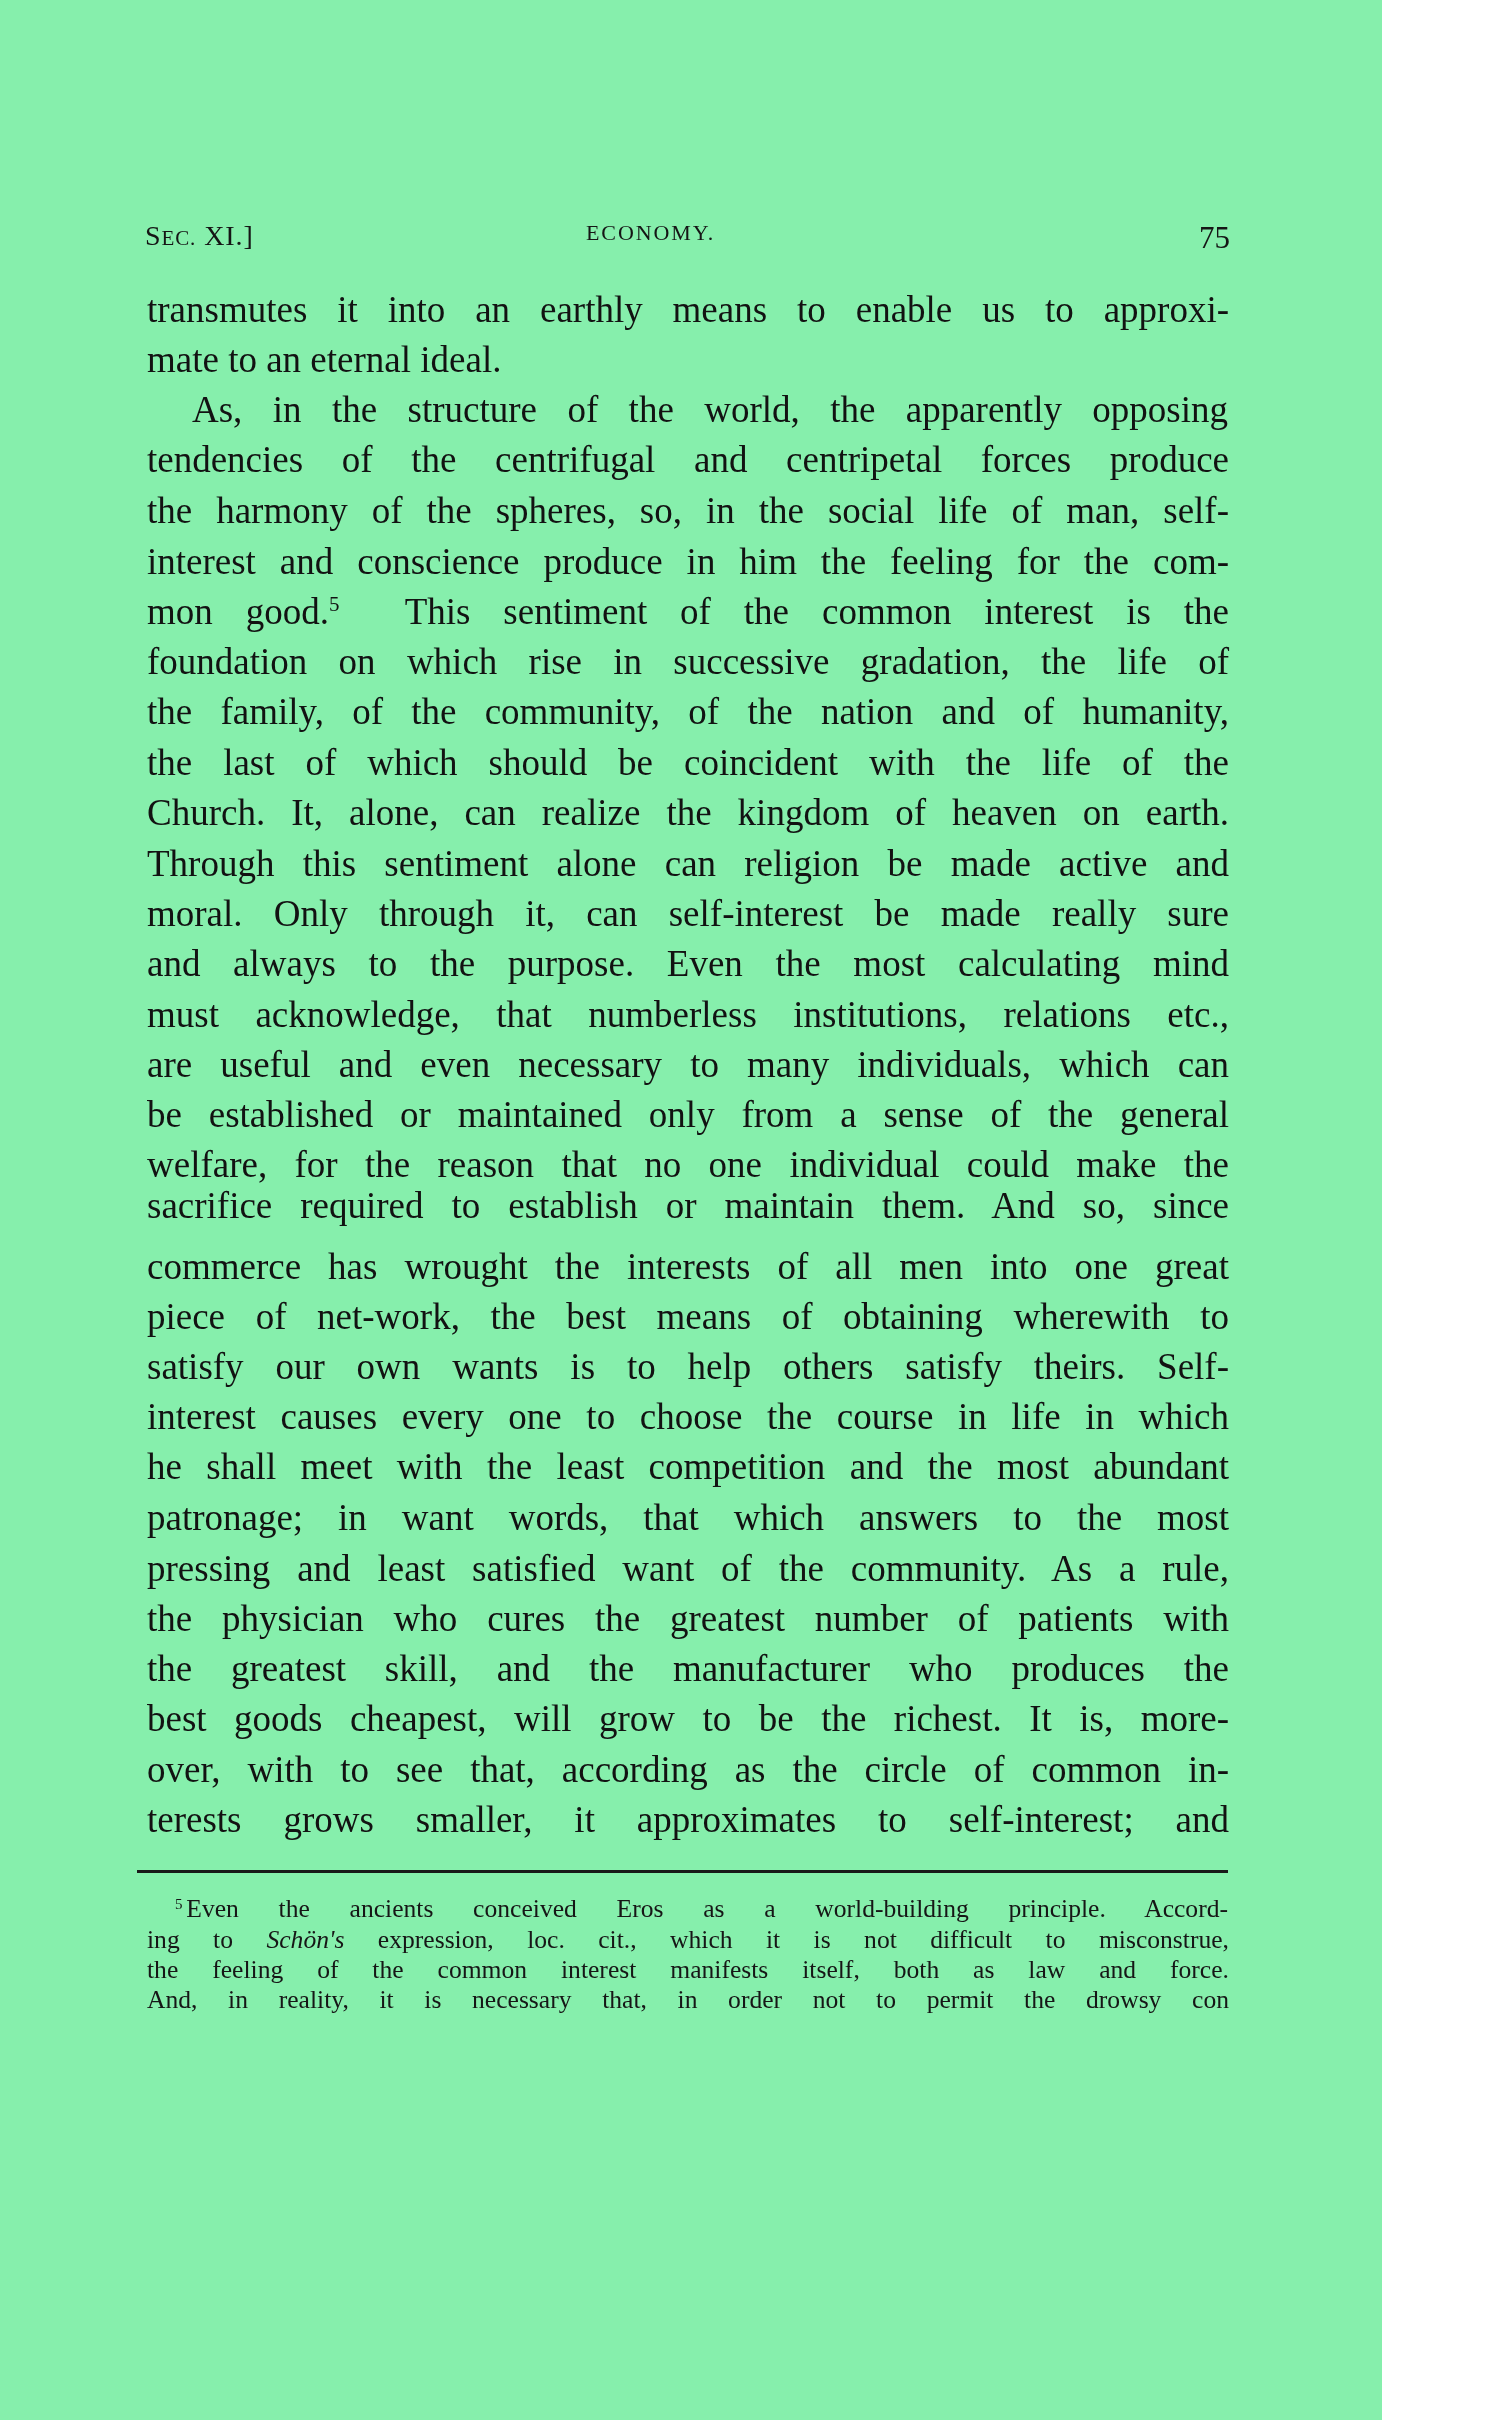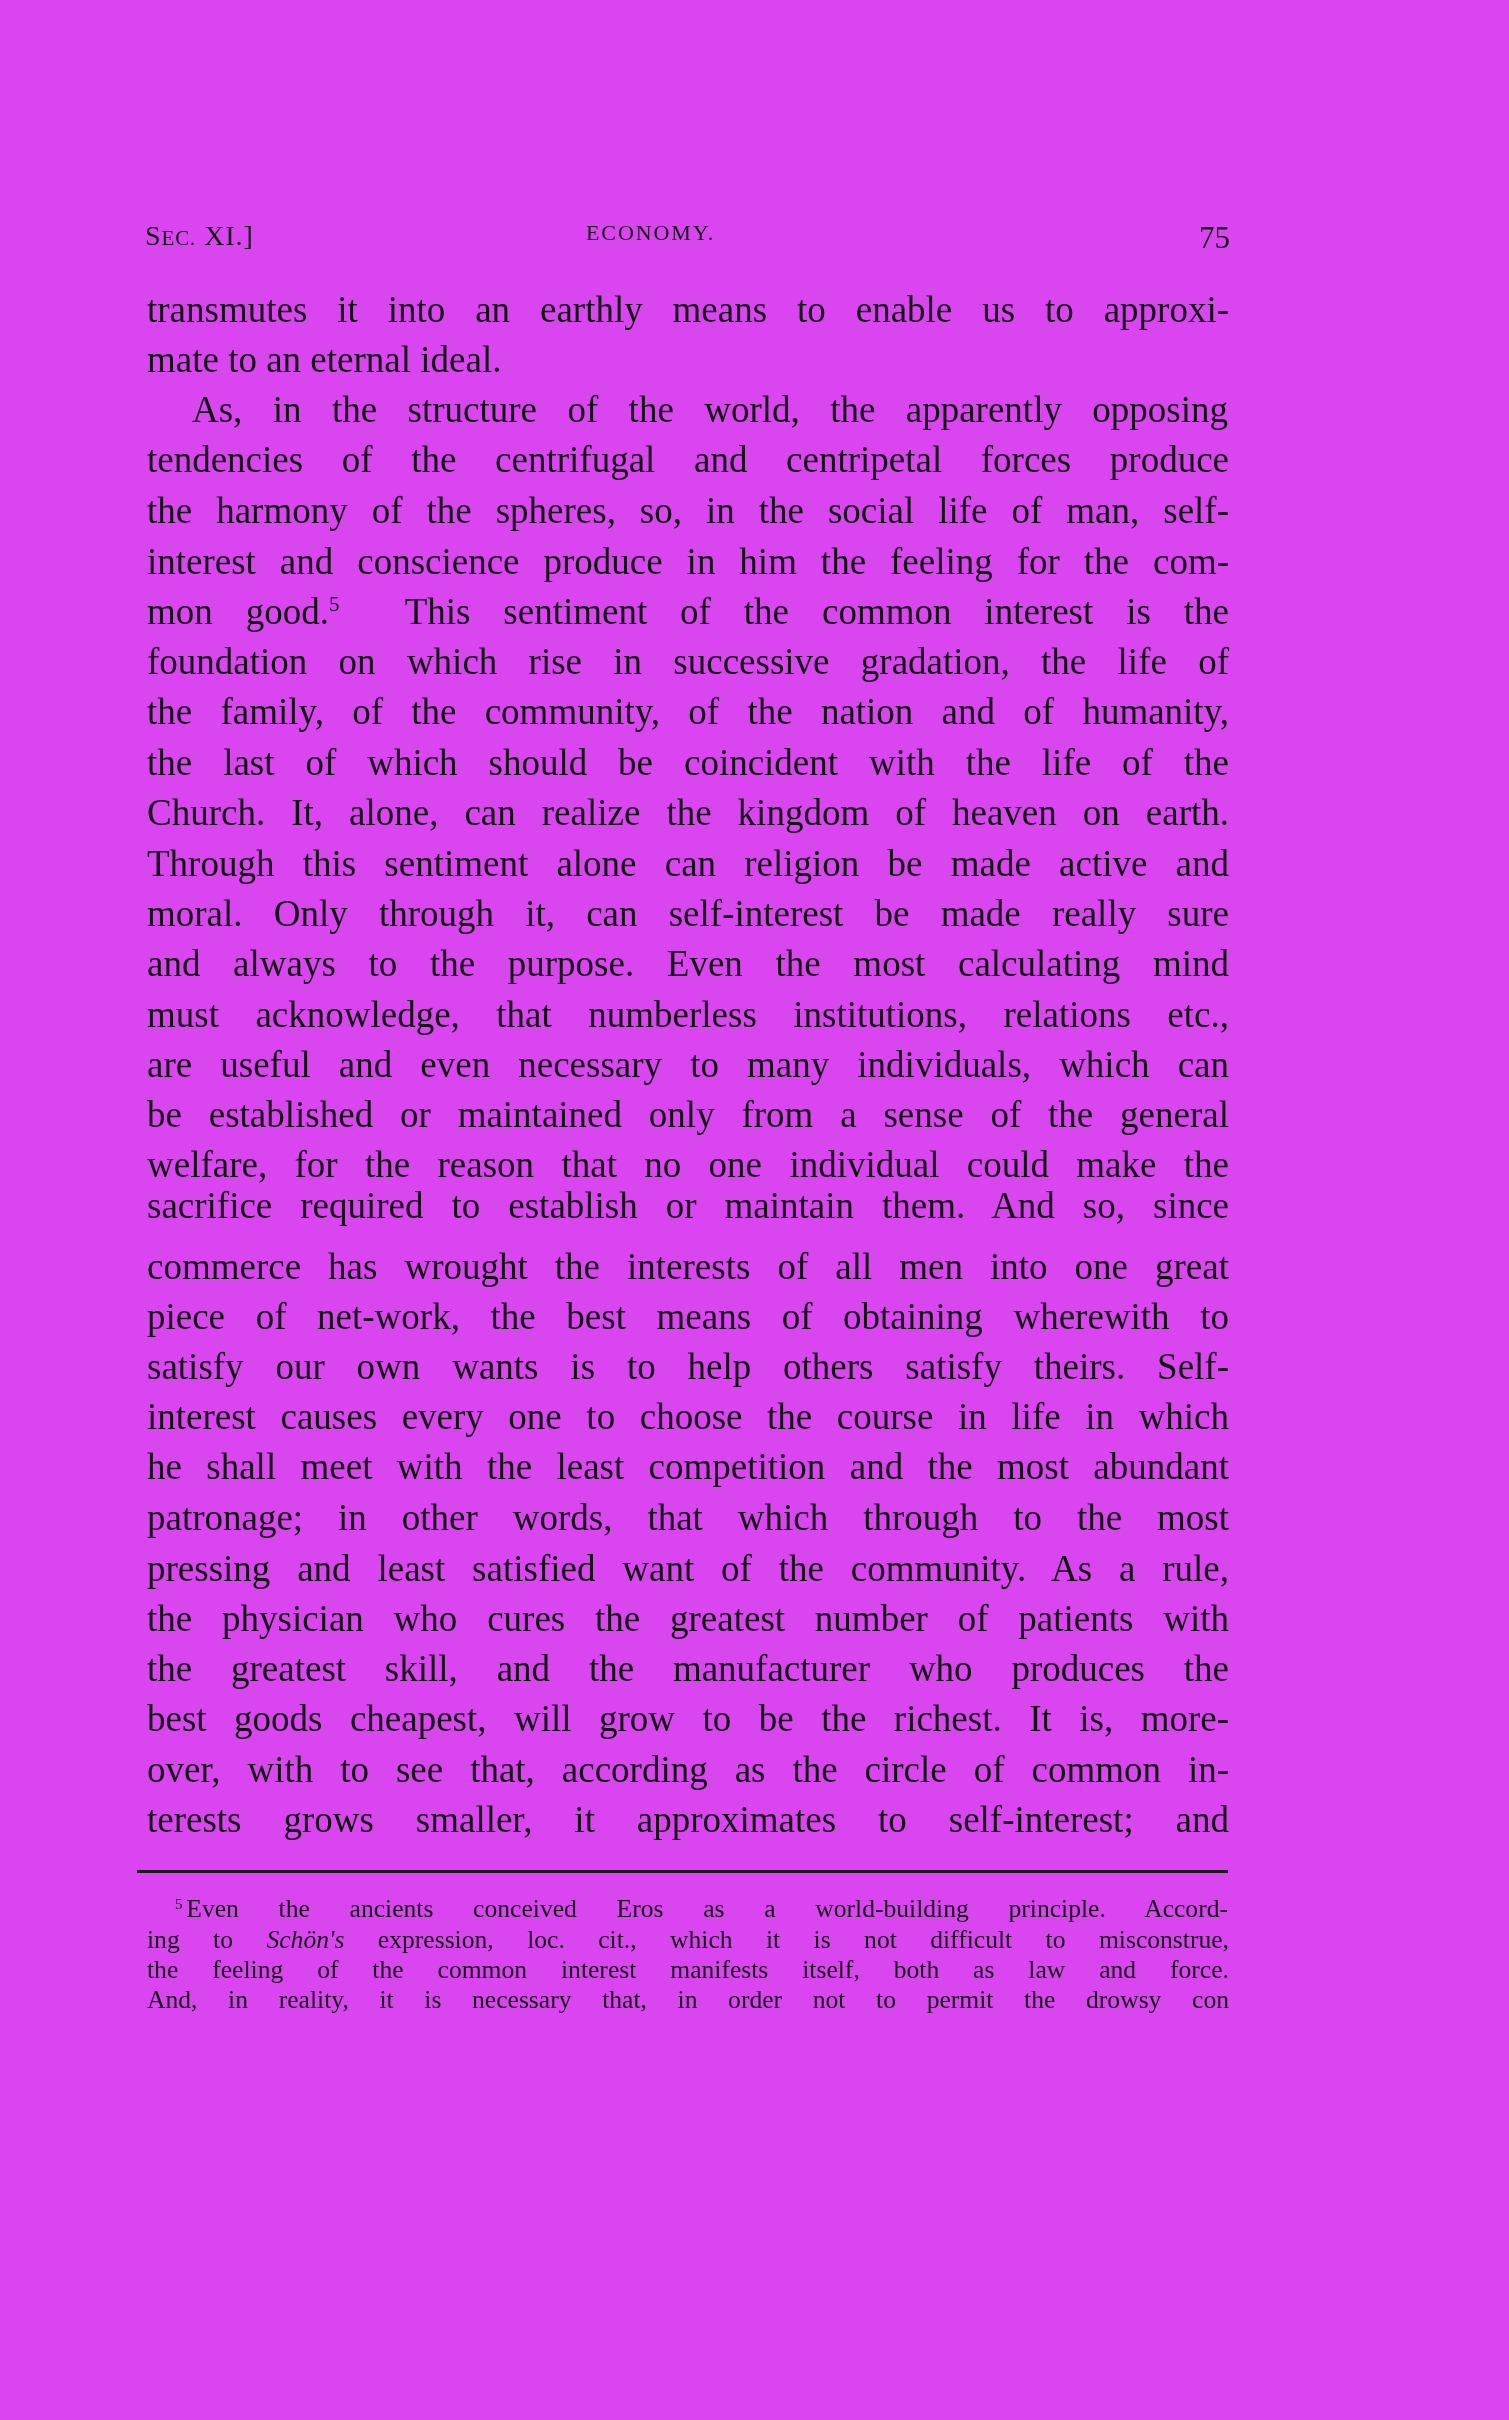--- a/index.html
+++ b/index.html
@@ -1,17 +1,17 @@
 <!DOCTYPE html>
 <html style="font-size:15px"><head>
 <meta charset="utf-8">
 <style>
   html, body { margin: 0; padding: 0; background: #ffffff; }
   body { width: 1509px; height: 2421px; position: relative; overflow: hidden; }
-  .page { position: absolute; left: 0; top: 0; width: 1509px; height: 2421px; background: #d946ef; color: #111111; }
+  .page { position: absolute; left: 0; top: 0; width: 1382px; height: 2421px; background: #86efac; color: #111111; }
   .running-head { position: absolute; left: 145px; top: 220px; width: 1085px; height: 38px;
     font-family: "Liberation Serif", "DejaVu Serif", serif; color: #151515; }
   .rh-left { position: absolute; left: 0; top: 0; font-size: 28px; letter-spacing: 0.9px; }
   .rh-left .sc { font-size: 21px; }
   .rh-center { position: absolute; left: 441px; top: 0; font-size: 22px; letter-spacing: 1.9px; }
   .rh-right { position: absolute; right: 0; top: 0; font-size: 31px; }
   .body-text { position: absolute; left: 147px; top: 0; width: 1082px;
     font-family: "Liberation Serif", "DejaVu Serif", serif; font-size: 37px; color: #121212; }
   .line { position: absolute; left: 0; width: 1082px; height: 51px; line-height: 51px;
     text-align: justify; text-align-last: justify; white-space: nowrap; }
@@ -56,21 +56,21 @@
     <div class="line" style="top:989px">must acknowledge, that numberless institutions, relations etc.,</div>
     <div class="line" style="top:1039px">are useful and even necessary to many individuals, which can</div>
     <div class="line" style="top:1089px">be established or maintained only from a sense of the general</div>
     <div class="line" style="top:1139px">welfare, for the reason that no one individual could make the</div>
     <div class="line" style="top:1180px">sacrifice required to establish or maintain them. And so, since</div>
     <div class="line" style="top:1241px">commerce has wrought the interests of all men into one great</div>
     <div class="line" style="top:1291px">piece of net-work, the best means of obtaining wherewith to</div>
     <div class="line" style="top:1341px">satisfy our own wants is to help others satisfy theirs. Self-</div>
     <div class="line" style="top:1391px">interest causes every one to choose the course in life in which</div>
     <div class="line" style="top:1441px">he shall meet with the least competition and the most abundant</div>
-    <div class="line" style="top:1492px">patronage; in other words, that which through to the most</div>
+    <div class="line" style="top:1492px">patronage; in want words, that which answers to the most</div>
     <div class="line" style="top:1543px">pressing and least satisfied want of the community. As a rule,</div>
     <div class="line" style="top:1593px">the physician who cures the greatest number of patients with</div>
     <div class="line" style="top:1643px">the greatest skill, and the manufacturer who produces the</div>
     <div class="line" style="top:1693px">best goods cheapest, will grow to be the richest. It is, more-</div>
     <div class="line" style="top:1744px">over, with to see that, according as the circle of common in-</div>
     <div class="line" style="top:1794px">terests grows smaller, it approximates to self-interest; and</div>
   </div>
 
   <div class="rule"></div>
 

